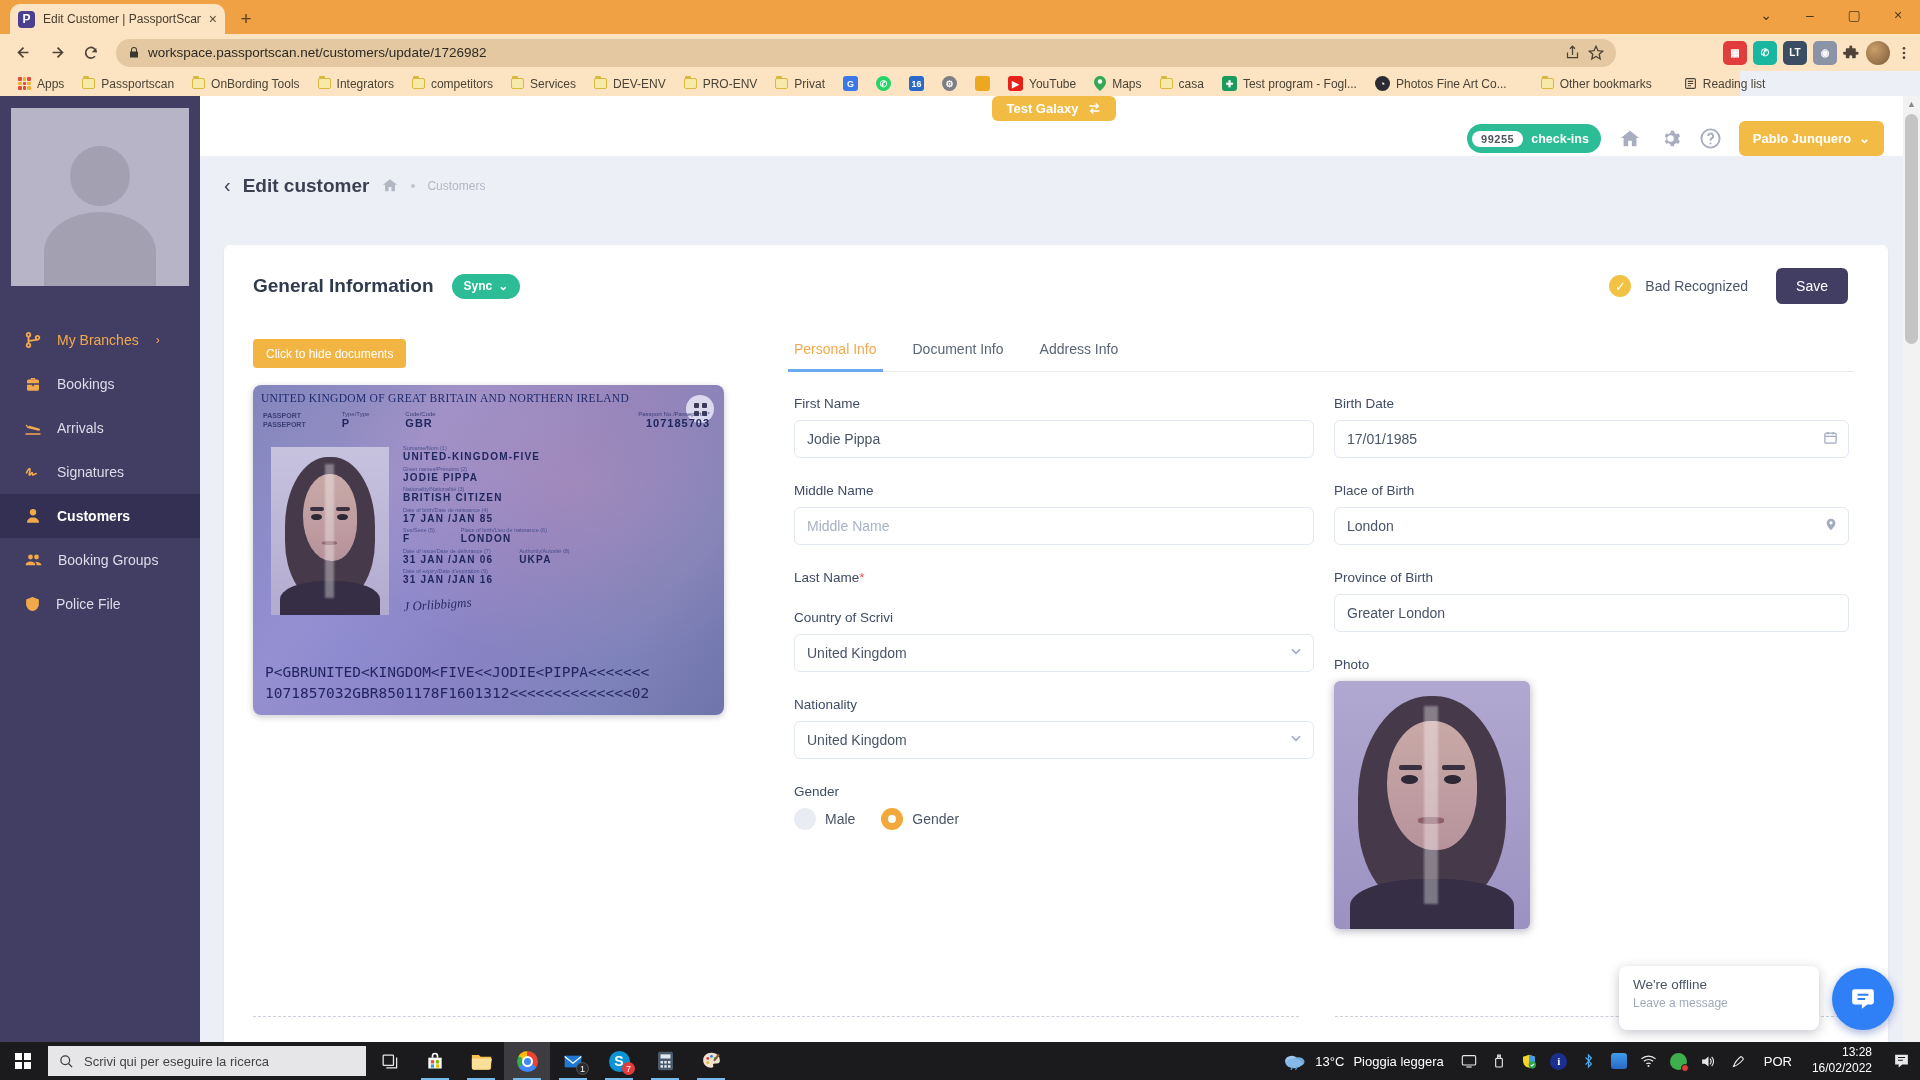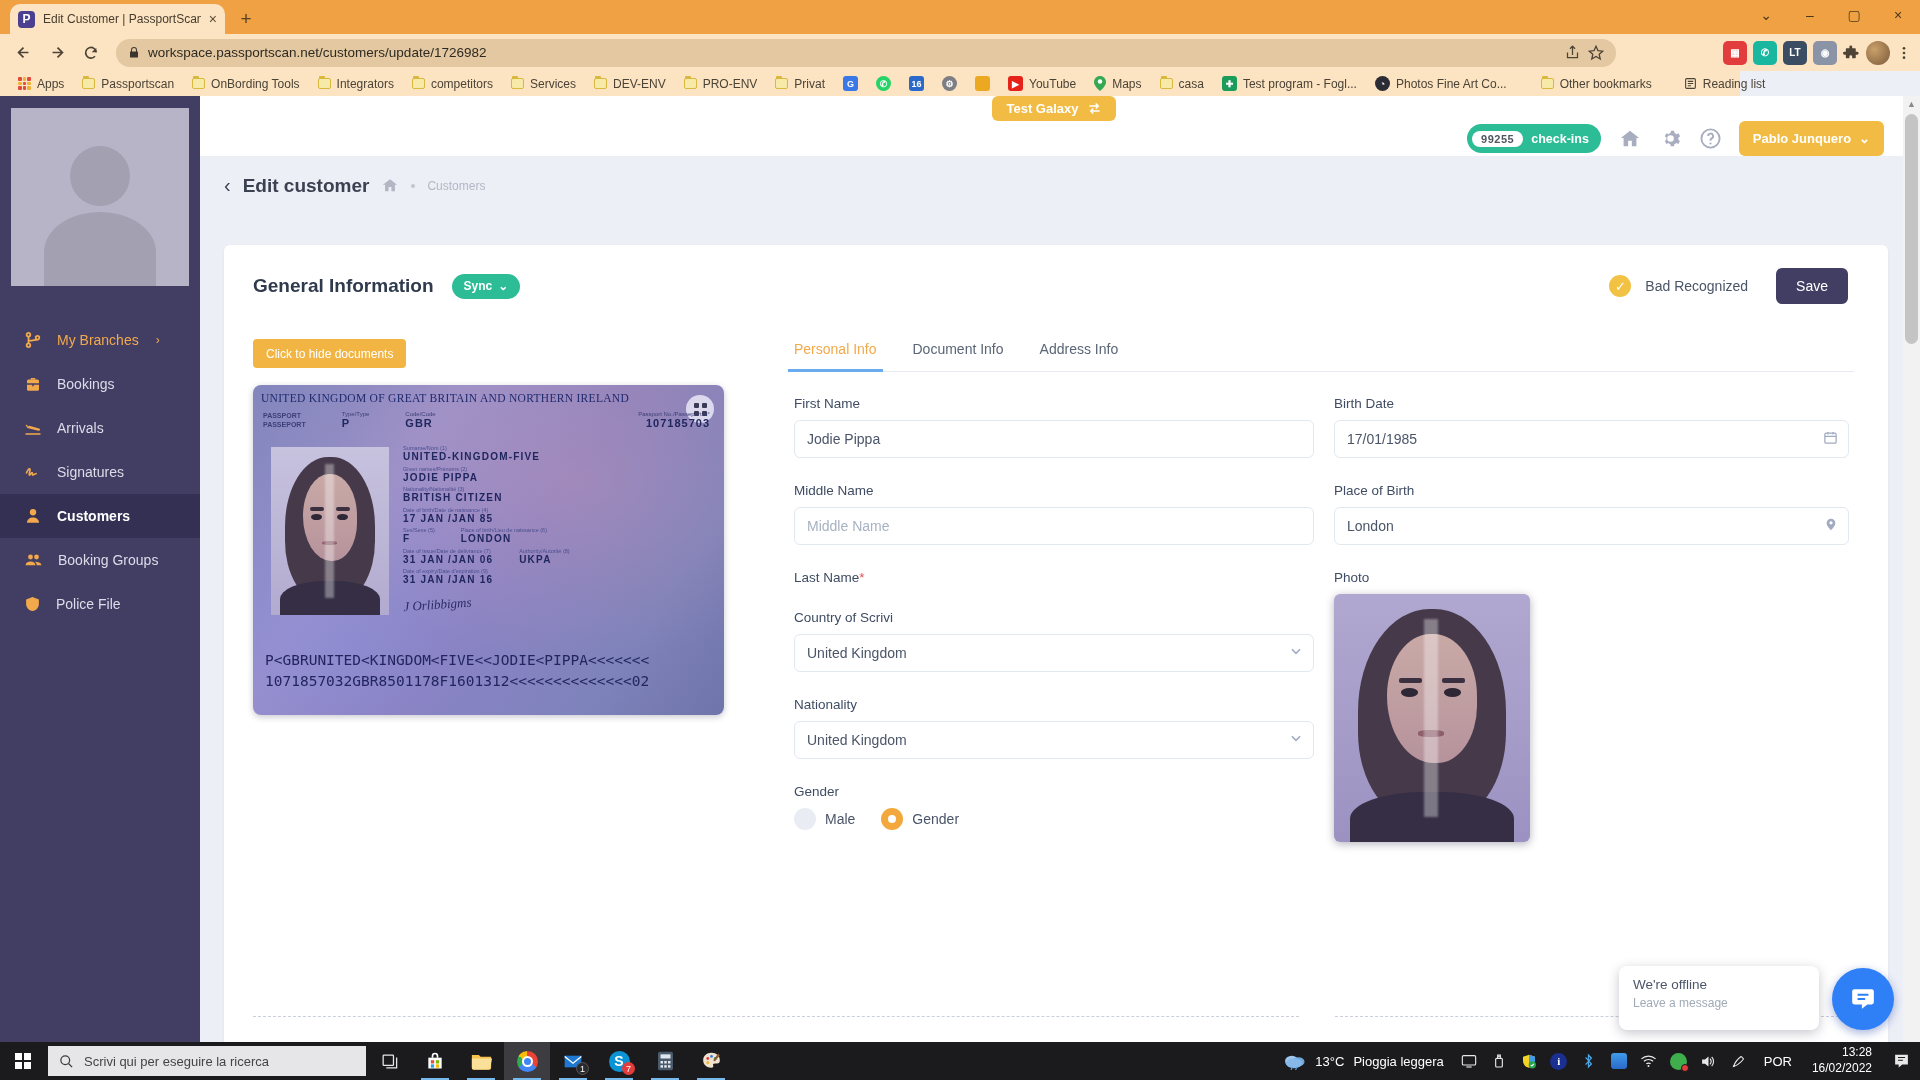--- a/index.html
+++ b/index.html
@@ -92,21 +92,21 @@
   .pface .brow { position:absolute; width:12%; height:2%; background:#3a3040; border-radius:2px; }
   .pface .mouth { position:absolute; width:13%; height:2.5%; background:#8d5f6b; border-radius:40%; }
   .pface .shoulders { position:absolute; left:8%; bottom:-4%; width:84%; height:24%; background:#352e44; border-radius:45% 45% 0 0; }
   .pface .streak { position:absolute; left:46%; top:10%; width:7%; height:80%; background:rgba(255,255,255,.35); filter:blur(1px); }
   .pp-fields { position:absolute; left:150px; top:60px; right:28px; }
   .pp-f { margin-bottom:3px; }
   .pp-f .k { font-size:5.5px; color:#4a4e8e; }
   .pp-f .v { font-size:10px; font-weight:bold; color:#20265e; letter-spacing:1.2px; line-height:1.15; }
   .pp-f-inline { display:flex; gap:26px; }
   .pp-sig { font-family:"Liberation Serif",serif; font-style:italic; font-size:13px; color:#2a2e66; transform:rotate(-4deg); margin-top:2px; }
-  .pp-mrz { position:absolute; left:12px; bottom:22px; right:8px; font-family:"DejaVu Sans Mono",monospace; font-size:14.5px; color:#23265e; line-height:1.5; white-space:nowrap; }
+  .pp-mrz { position:absolute; left:12px; bottom:10px; right:8px; font-family:"DejaVu Sans Mono",monospace; font-size:14.5px; color:#23265e; line-height:1.5; white-space:nowrap; }
 
   
   .form-col { position:absolute; left:570px; top:96px; width:1060px; }
   .tabs { display:flex; gap:36px; border-bottom:1px solid #e8ebf2; padding-bottom:14px; }
   .tab-item { font-size:14px; color:#5a6676; cursor:pointer; position:relative; }
   .tab-item.active { color:#f2a94c; }
   .tab-item.active:after { content:""; position:absolute; left:-6px; right:-6px; bottom:-15px; height:3px; background:#6aabf0; }
   .fgrid { display:flex; gap:20px; margin-top:24px; }
   .fcol { width:520px; }
   .fcol.r { width:515px; }
@@ -606,20 +606,24 @@
             <div class="fwrap">
               <input class="finput" value="London" style="">
               <span class="ficon">
                   <svg width="14" height="15" viewBox="0 0 24 24" fill="#a0aac0">
                     <path d="M12 2a7.5 7.5 0 0 0-7.5 7.5C4.5 15 12 22 12 22s7.5-7 7.5-12.5A7.5 7.5 0 0 0 12 2zm0 10a2.8 2.8 0 1 1 0-5.6 2.8 2.8 0 0 1 0 5.6z"></path>
                   </svg>
                 </span>
             </div>
           </div>
           <div class="fg">
+            <div class="flabel">Province of Birth</div>
+            <input class="finput" value="Greater London" style="">
+          </div>
+          <div class="fg">
             <div class="flabel">Photo</div>
             <div class="photo-box pface">
               <div class="hair"></div>
               <div class="face"></div>
               <div class="brow" style="left:33%;top:34%;"></div>
                 <div class="brow" style="left:55%;top:34%;"></div>
               <div class="eye" style="left:34%;top:38%;"></div>
                 <div class="eye" style="left:56%;top:38%;"></div>
               <div class="mouth" style="left:43%;top:55%;"></div>
               <div class="shoulders"></div>

